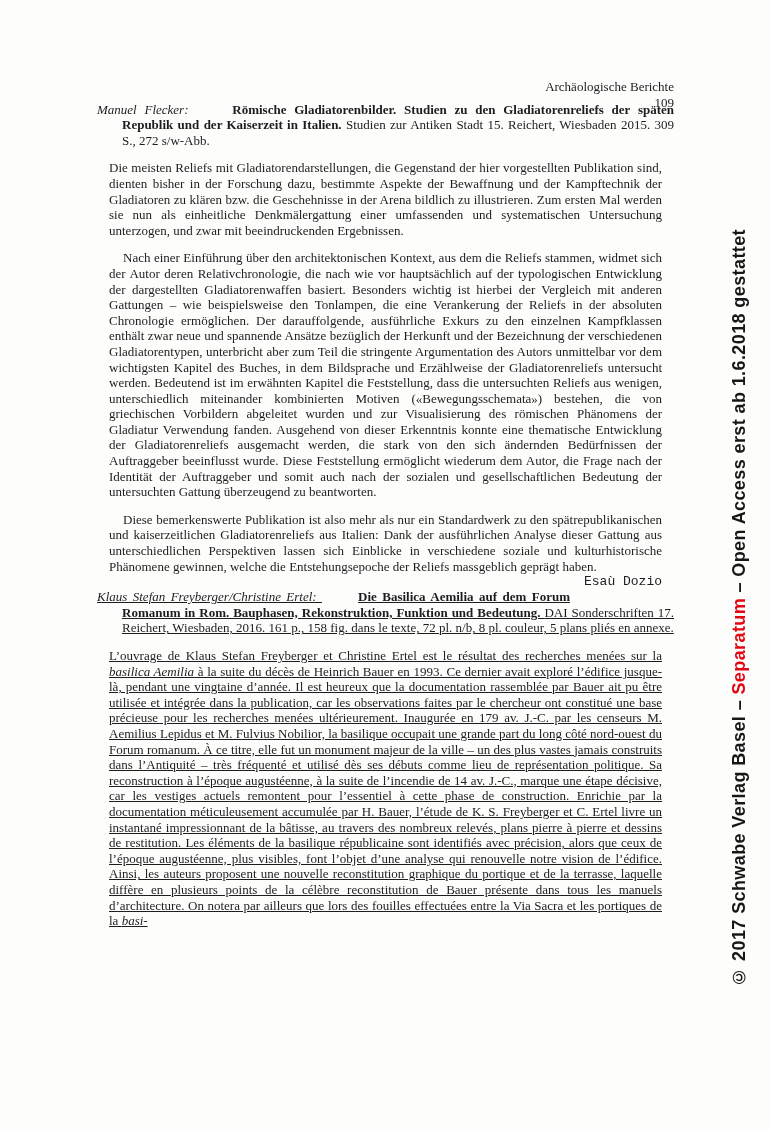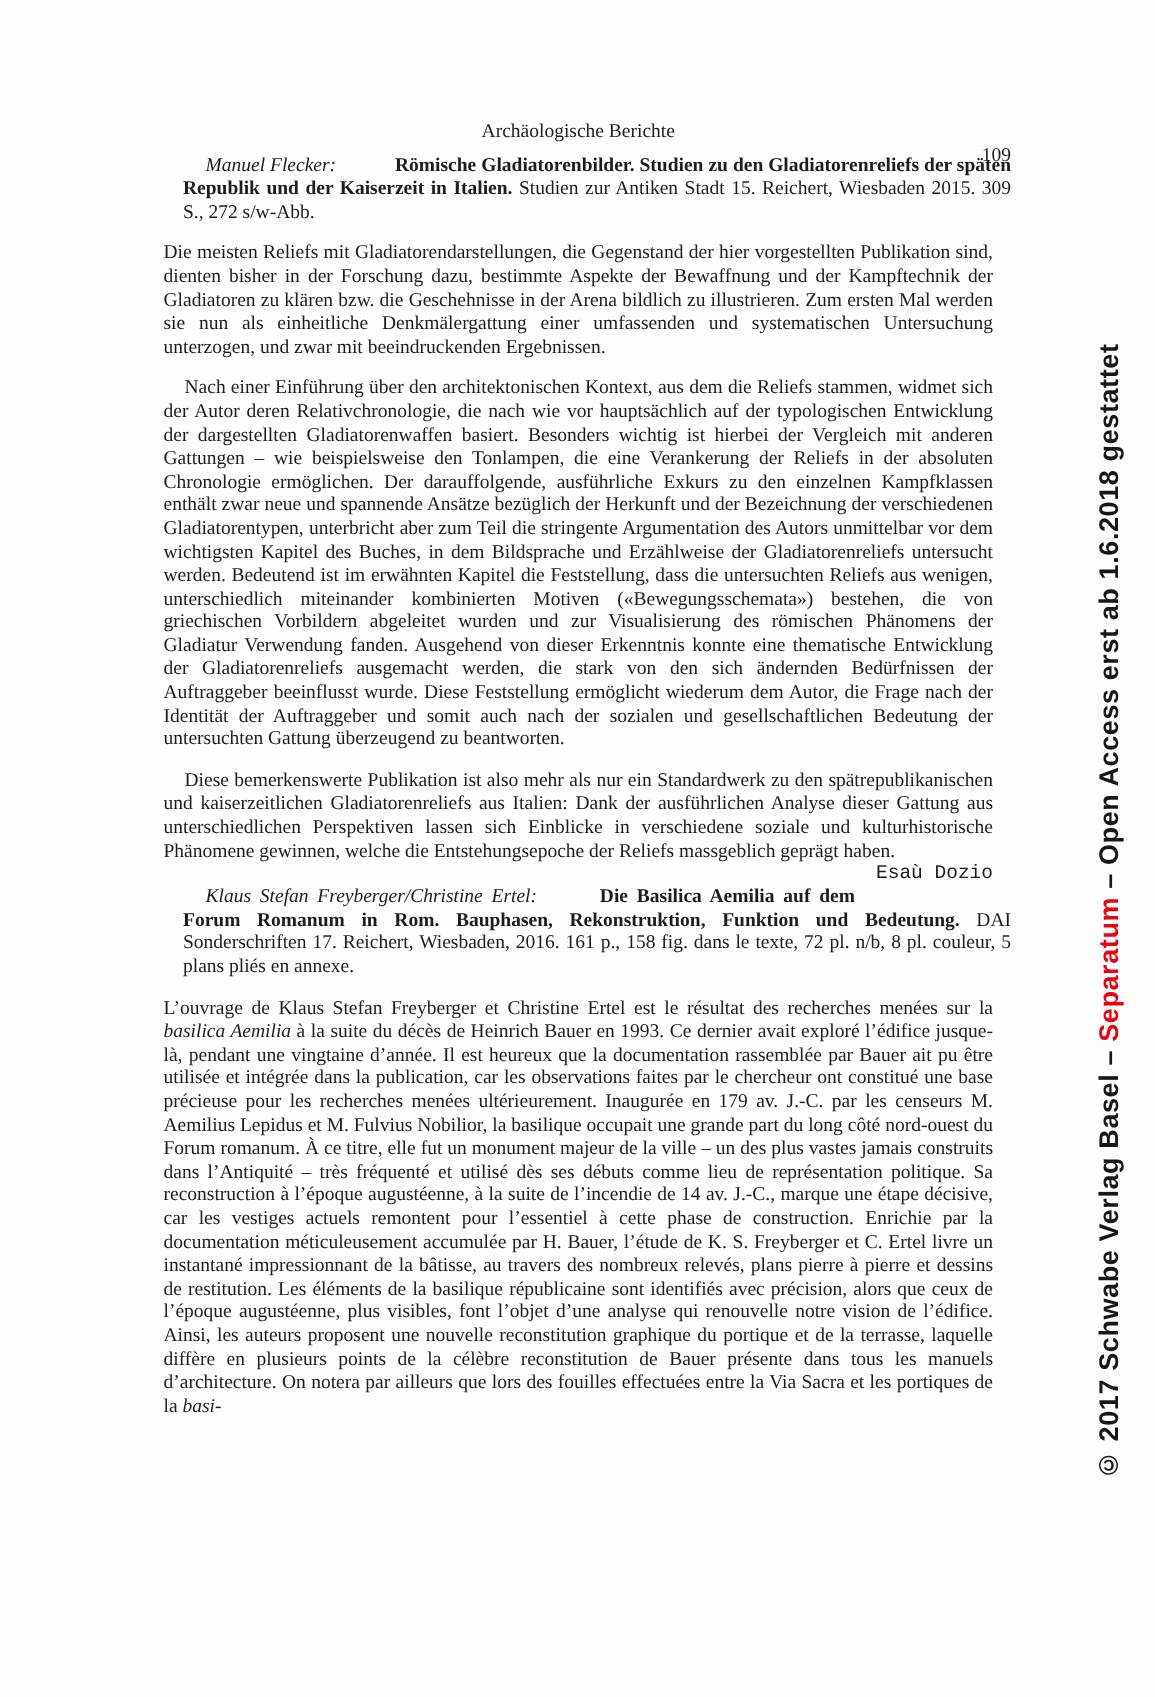--- a/index.html
+++ b/index.html
@@ -17,39 +17,39 @@
   .content {
     position: absolute;
     left: 97px;
     top: 79px;
     width: 577px;
     font-size: 13px;
     line-height: 15.6px;
   }
   .page-header {
     position: relative;
-    text-align: center;
+    text-align: right;
     margin-bottom: 7px;
   }
   .page-header .pagenum {
     position: absolute;
     right: 0;
     top: 16px;
   }
   .review { margin: 0; }
-  .review + .review { margin-top: 15px; }
+  .review + .review { margin-top: 15px; text-decoration: underline; }
   .heading {
     margin: 0;
     padding-left: 25px;
     text-indent: -25px;
     text-align: justify;
     hyphens: auto;
     -webkit-hyphens: auto;
   }
-  .heading .author { font-style: italic; margin-left: 40px; }
+  .heading .author { font-style: italic; }
   .heading .title { font-weight: bold; margin-left: 36px; }
   .body-para {
     margin: 12px;
     text-align: justify;
     hyphens: auto;
     -webkit-hyphens: auto;
   }
   .body-para.indent { text-indent: 14px; }
   em { font-style: italic; }
   .reviewer { float: right; font-family: Liberation Mono, monospace; }

